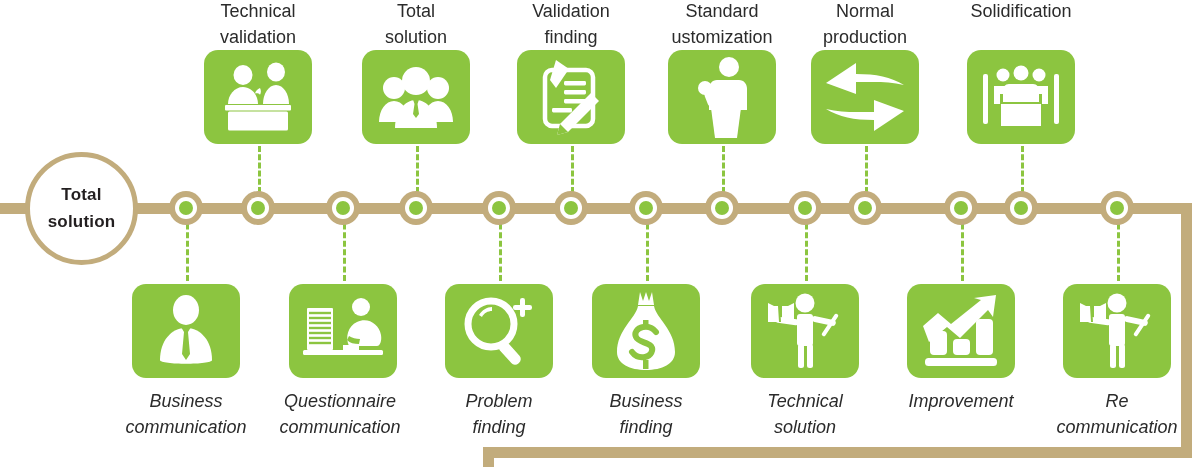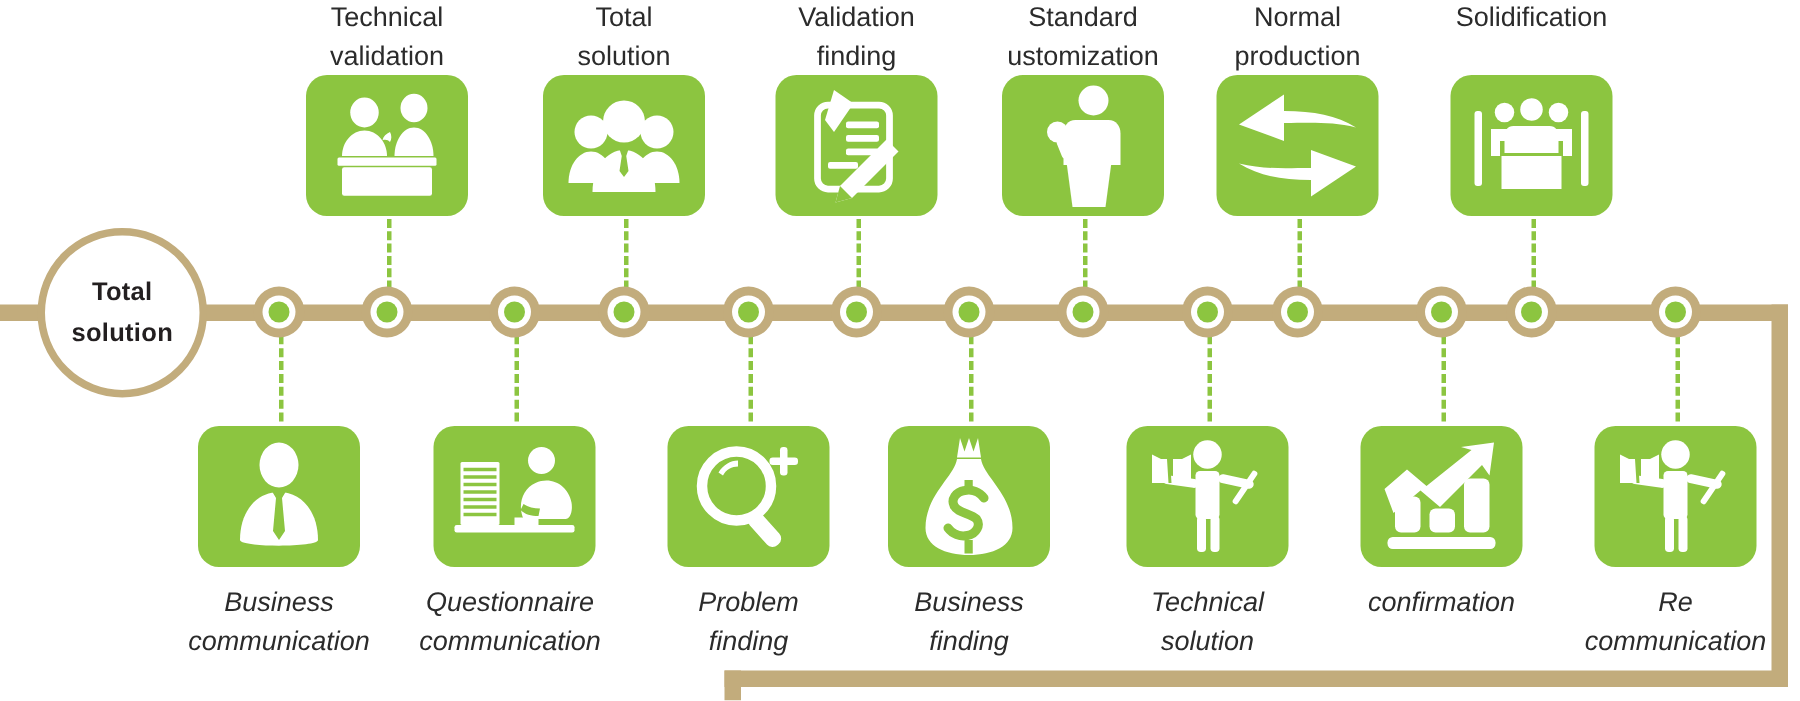--- a/index.html
+++ b/index.html
@@ -425,21 +425,21 @@
           <path d="M4 33l15-13 13 11L62 7l-7-2 22-3-3 22-5-7-28 28-13-11-18 15z"></path>
           <rect x="11" y="38" width="17" height="24" rx="4"></rect>
           <rect x="34" y="46" width="17" height="16" rx="4"></rect>
           <rect x="57" y="26" width="17" height="36" rx="4"></rect>
           <rect x="6" y="65" width="72" height="8" rx="3.5"></rect>
         </g>
       </svg>
     </span>
   </div>
   <div class="cap below" style="left:961px">
-    <span>confirmation</span>
+    <span>Improvement</span>
   </div>
 
   <div class="tile bottom" style="left:1117px">
     <span>
       <svg width="82" height="78" viewBox="0 0 82 78">
         <g fill="#fff">
           <circle cx="41" cy="11" r="9.5"></circle>
           <rect x="33" y="22" width="16" height="32" rx="3"></rect>
           <rect x="34" y="52" width="6" height="24" rx="2.5"></rect>
           <rect x="43" y="52" width="6" height="24" rx="2.5"></rect>

